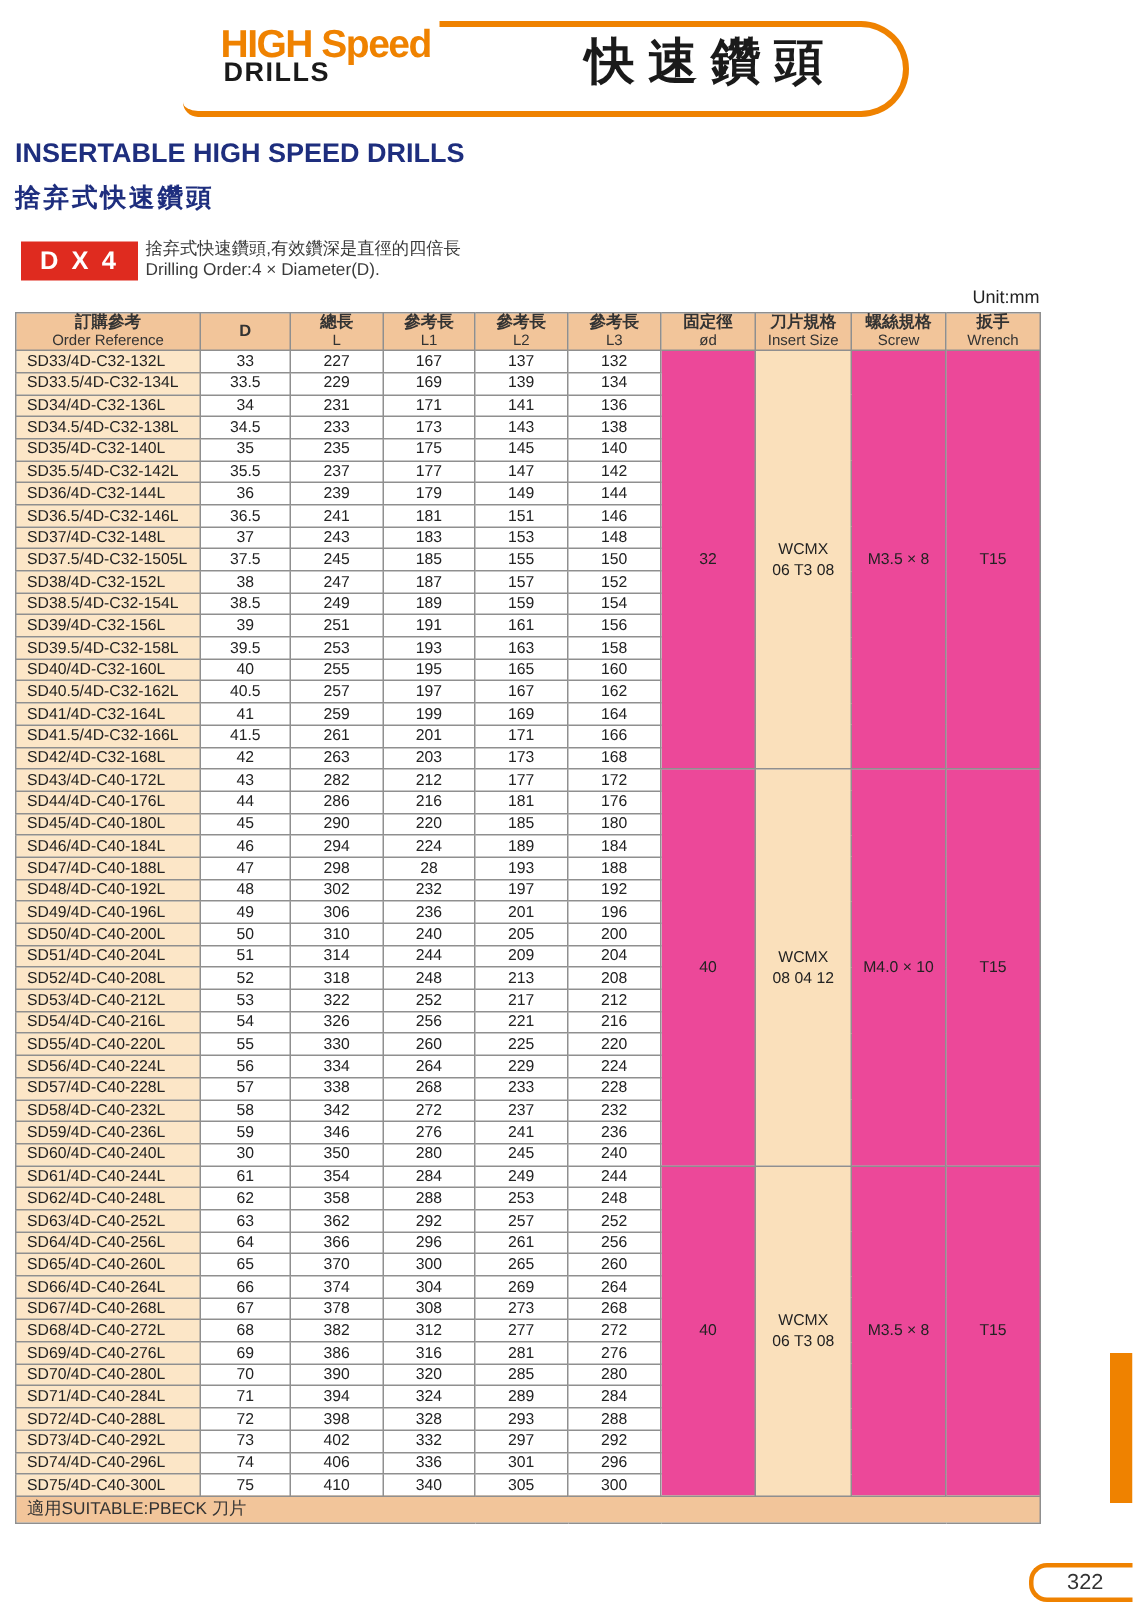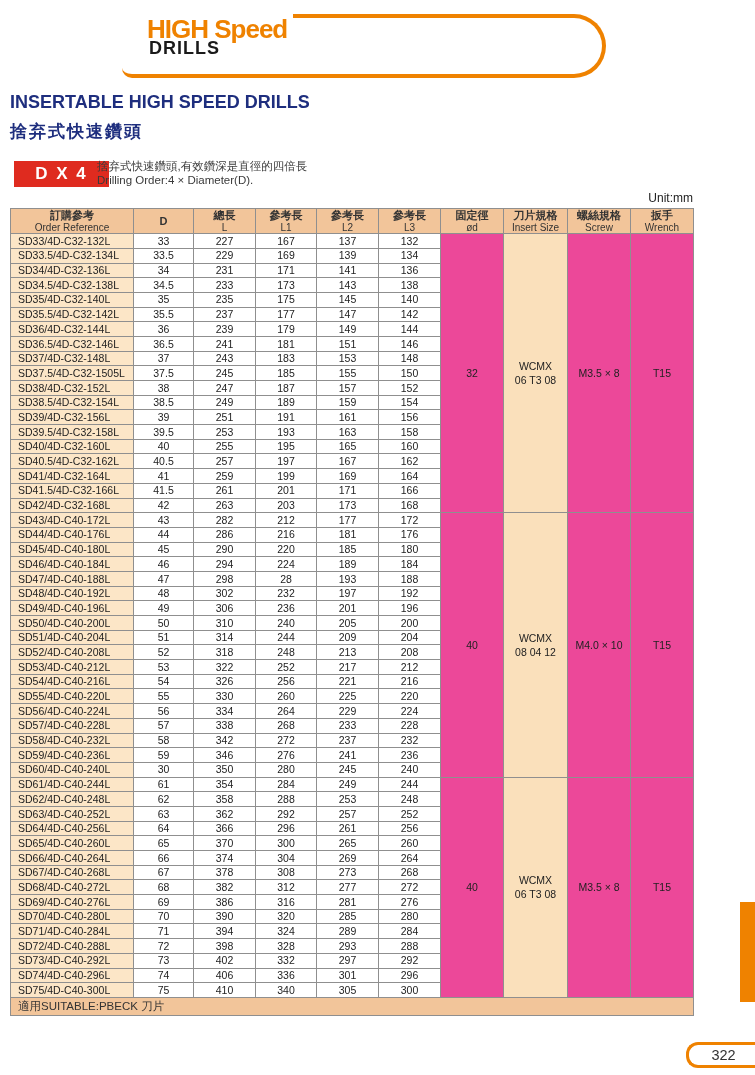--- a/index.html
+++ b/index.html
@@ -30,21 +30,21 @@
   }
   .banner-title-zh{
     position:absolute;left:390px;top:24px;color:#1a1a1a;
     font-size:33px;font-weight:bold;letter-spacing:9px;line-height:1;
   }
   
   .sec-title-en{position:absolute;left:10px;top:92px;color:#1e2e7e;font-size:18px;font-weight:bold;letter-spacing:0px;}
   .sec-title-zh{position:absolute;left:10px;top:120px;color:#1e2e7e;font-size:17px;font-weight:bold;letter-spacing:2px;}
   
   .badge{
-    position:absolute;left:14px;top:161px;width:95px;height:26px;
+    position:absolute;left:14px;top:161px;width:78px;height:26px;
     background:#df2b1f;color:#fff;font-size:17px;font-weight:bold;
     display:flex;align-items:center;justify-content:center;letter-spacing:2px;
   }
   .desc{position:absolute;left:97px;top:159px;font-size:11.5px;line-height:1.25;color:#3a3a3a;}
   .unit{position:absolute;left:0;top:191px;width:693px;text-align:right;font-size:12px;color:#222;}
   
   table.spec{
     position:absolute;left:10px;top:208px;width:683px;
     border-collapse:collapse;table-layout:fixed;
     font-family:"Liberation Sans","DejaVu Sans",sans-serif;
@@ -81,20 +81,21 @@
   }
 </style>
 </head>
 <body>
 
 <div class="banner">
   <div class="banner-outline"></div>
   <div class="banner-mask"></div>
   <div class="banner-title-en">HIGH Speed</div>
   <div class="banner-sub-en">DRILLS</div>
+  <div class="banner-title-zh">快速鑽頭</div>
 </div>
 
 <div class="sec-title-en">INSERTABLE HIGH SPEED DRILLS</div>
 <div class="sec-title-zh">捨弃式快速鑽頭</div>
 
 <div class="badge">D X 4</div>
 <div class="desc">
   <div>捨弃式快速鑽頭,有效鑽深是直徑的四倍長</div>
   <div>Drilling Order:4 × Diameter(D).</div>
 </div>

